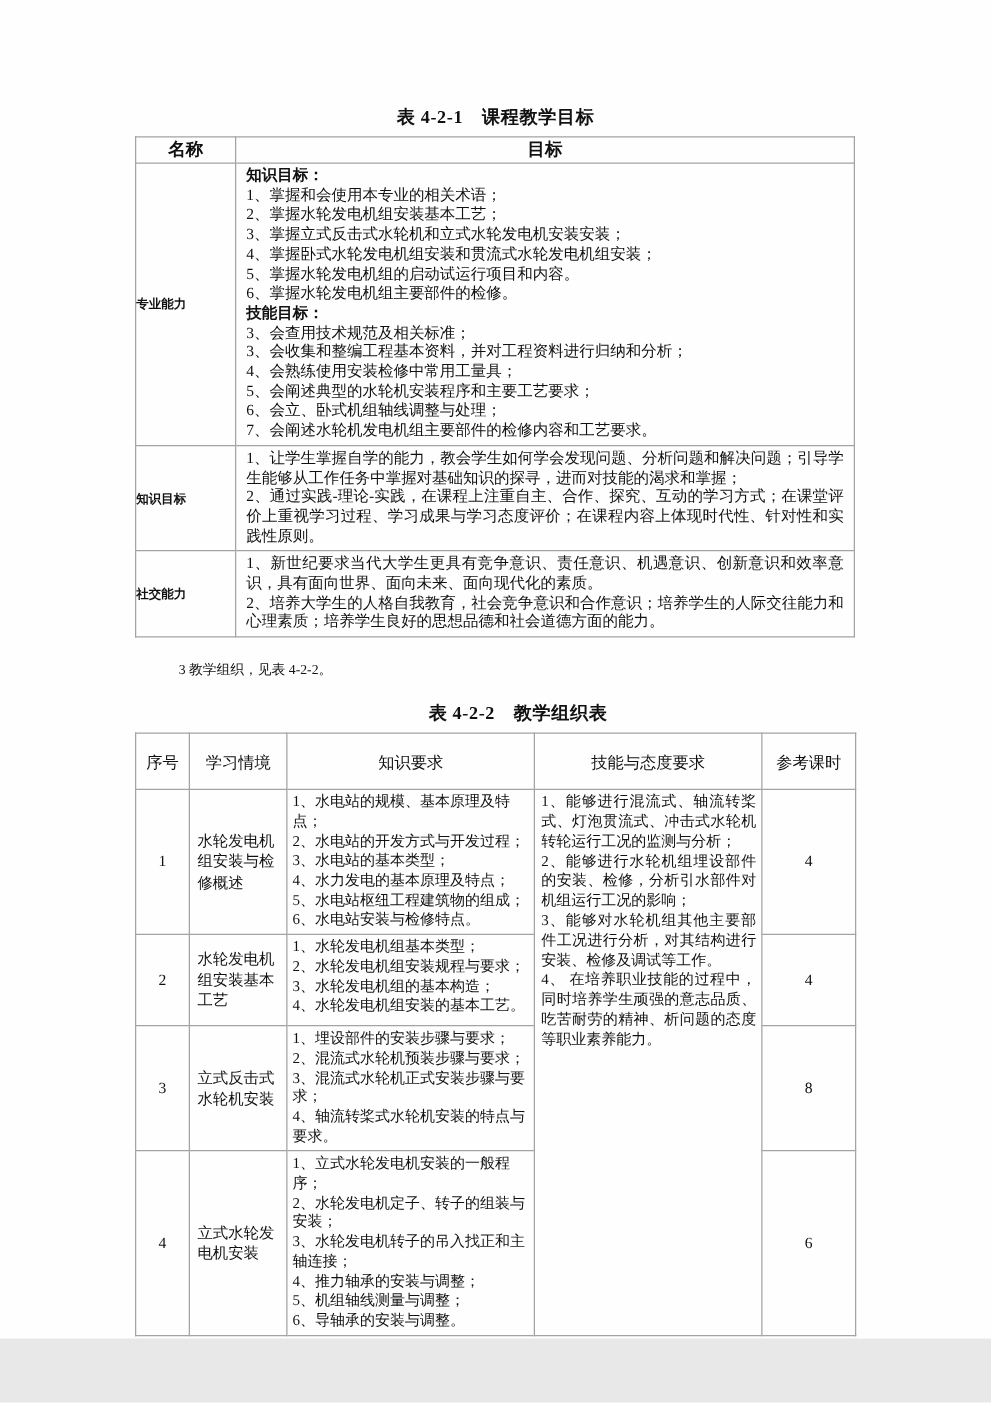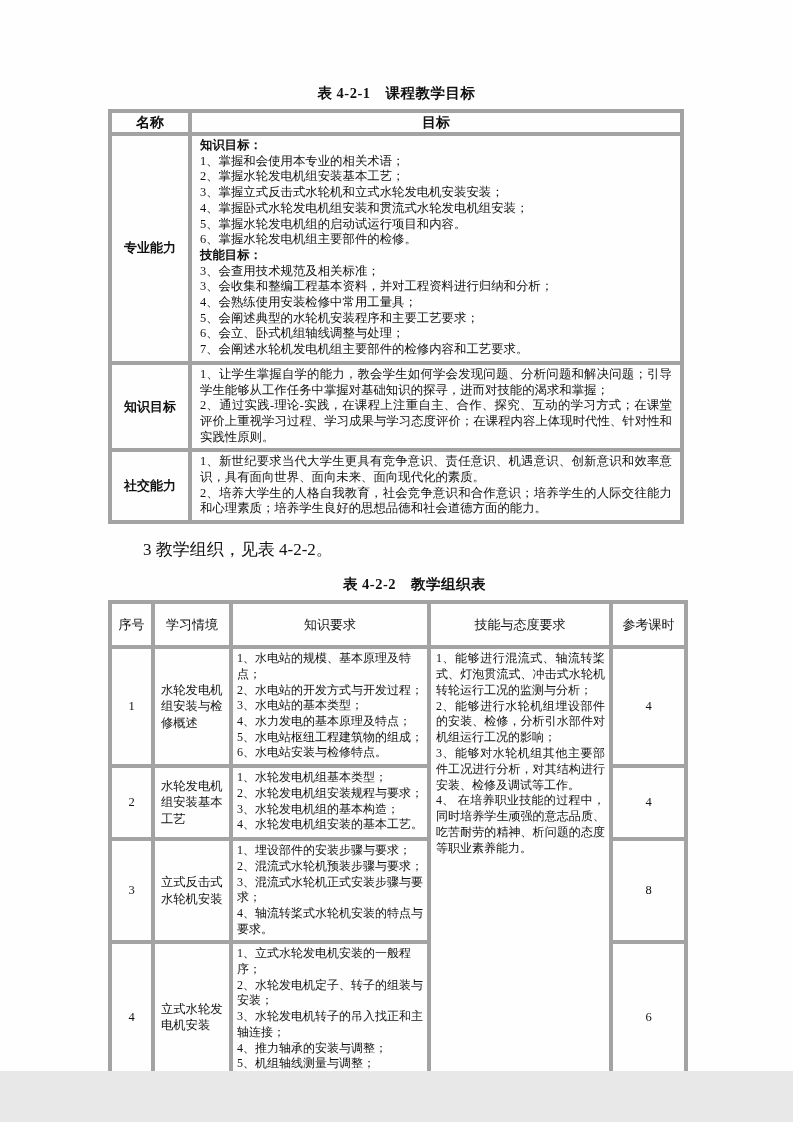--- a/index.html
+++ b/index.html
@@ -23,49 +23,48 @@
     margin-bottom: 6px;
     letter-spacing: 0.5px;
   }
 
   table {
     border-collapse: collapse;
     table-layout: fixed;
     margin-left: 108px;
     width: 576px;
   }
-  td { border: 4px solid #a3a3a3; vertical-align: top; }
+  td { border: 1px solid #a3a3a3; vertical-align: top; }
 
   
   .t1 .hdr td {
     text-align: center;
     font-weight: bold;
     font-size: 14px;
     height: 21px;
     vertical-align: middle;
     line-height: 19px;
   }
   .t1 .name-cell {
-    text-align: center;
     vertical-align: middle;
     font-weight: bold;
-    font-size: 13px;
+    font-size: 10px;
   }
   .t1 .goal-cell {
     padding: 2px 8px 3px 8px;
     font-size: 12.4px;
     line-height: 15.7px;
     text-align: justify;
   }
   .t1 .goal-cell .bold-line { font-weight: bold; }
 
   
   .body-para {
     margin: 16px 0 12px 143px;
-    font-size: 17px;
+    font-size: 11px;
     line-height: 20px;
   }
 
   
   .t2-caption { margin-top: 15px; margin-left: 36px; }
   .t2 .hdr td {
     height: 45px;
     text-align: center;
     vertical-align: middle;
     font-size: 13px;

